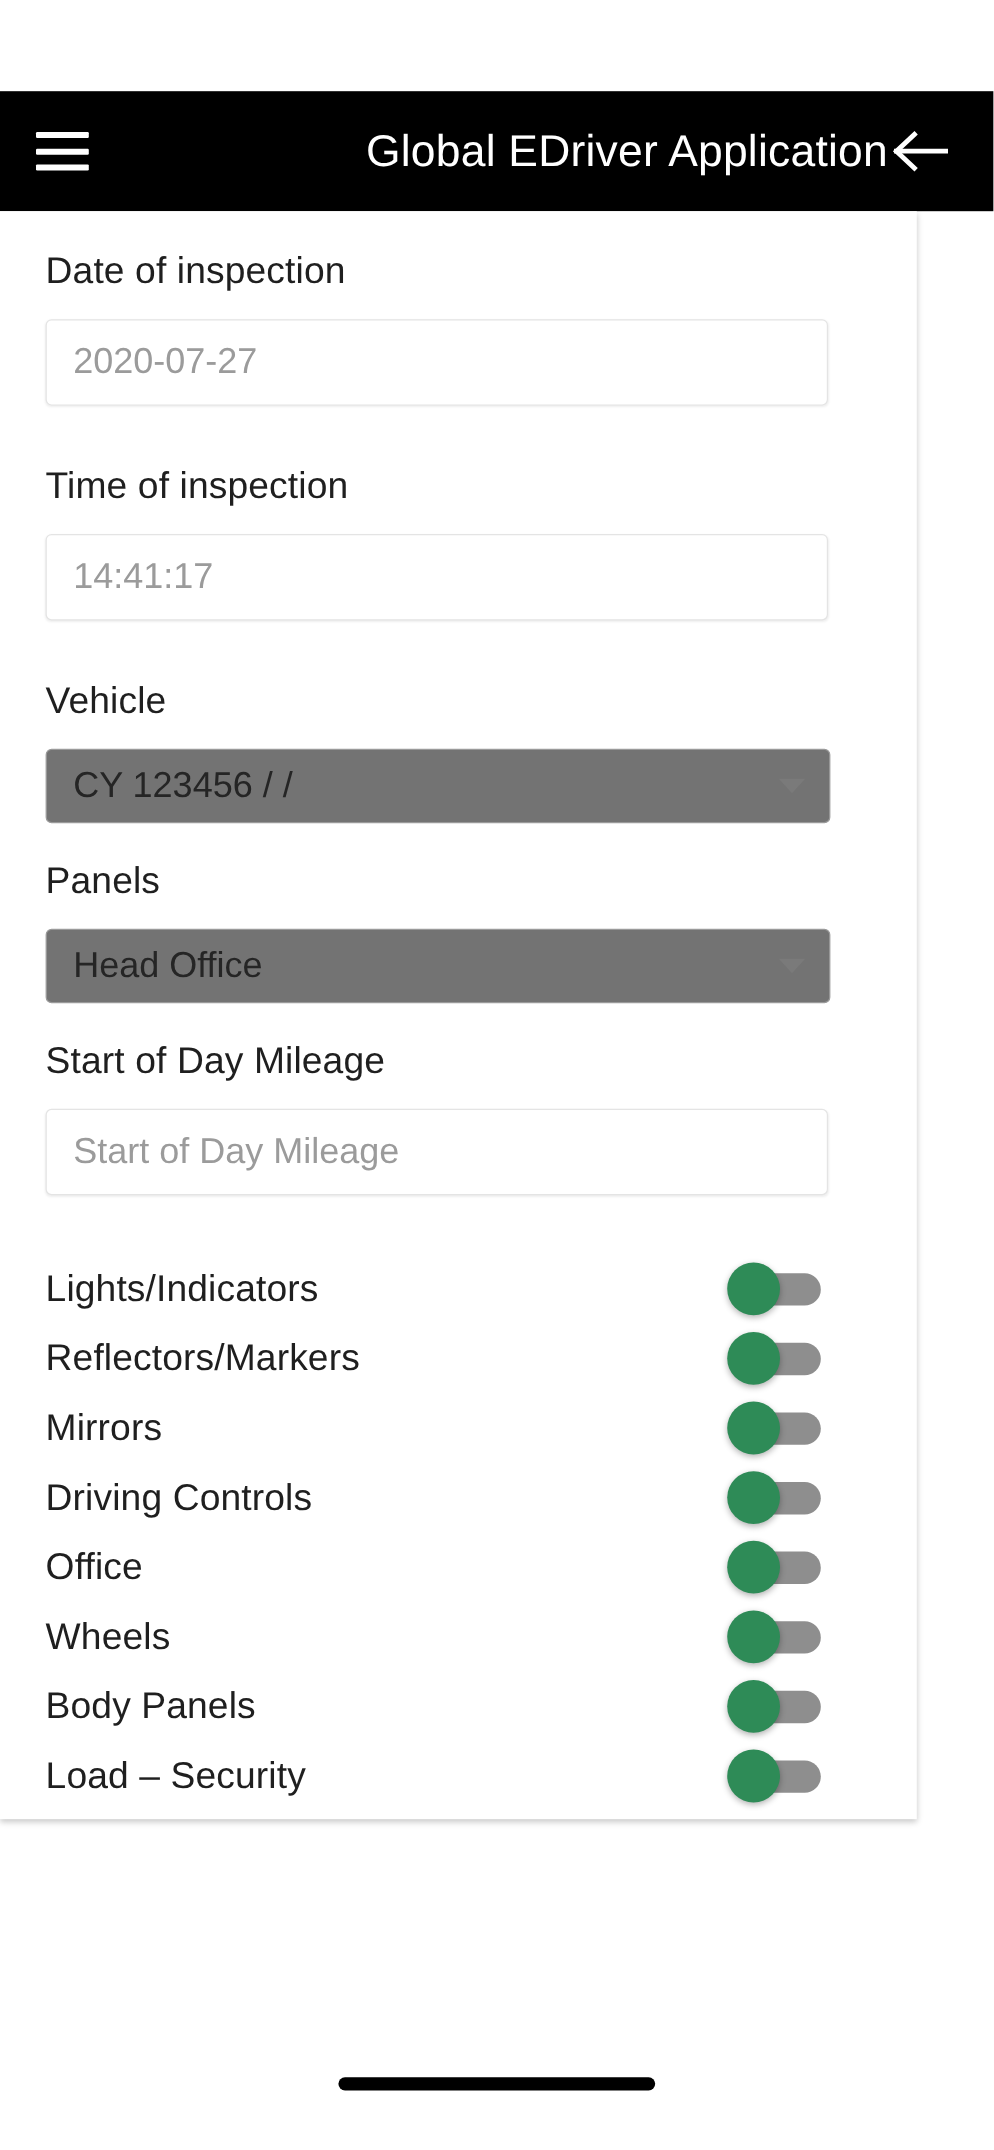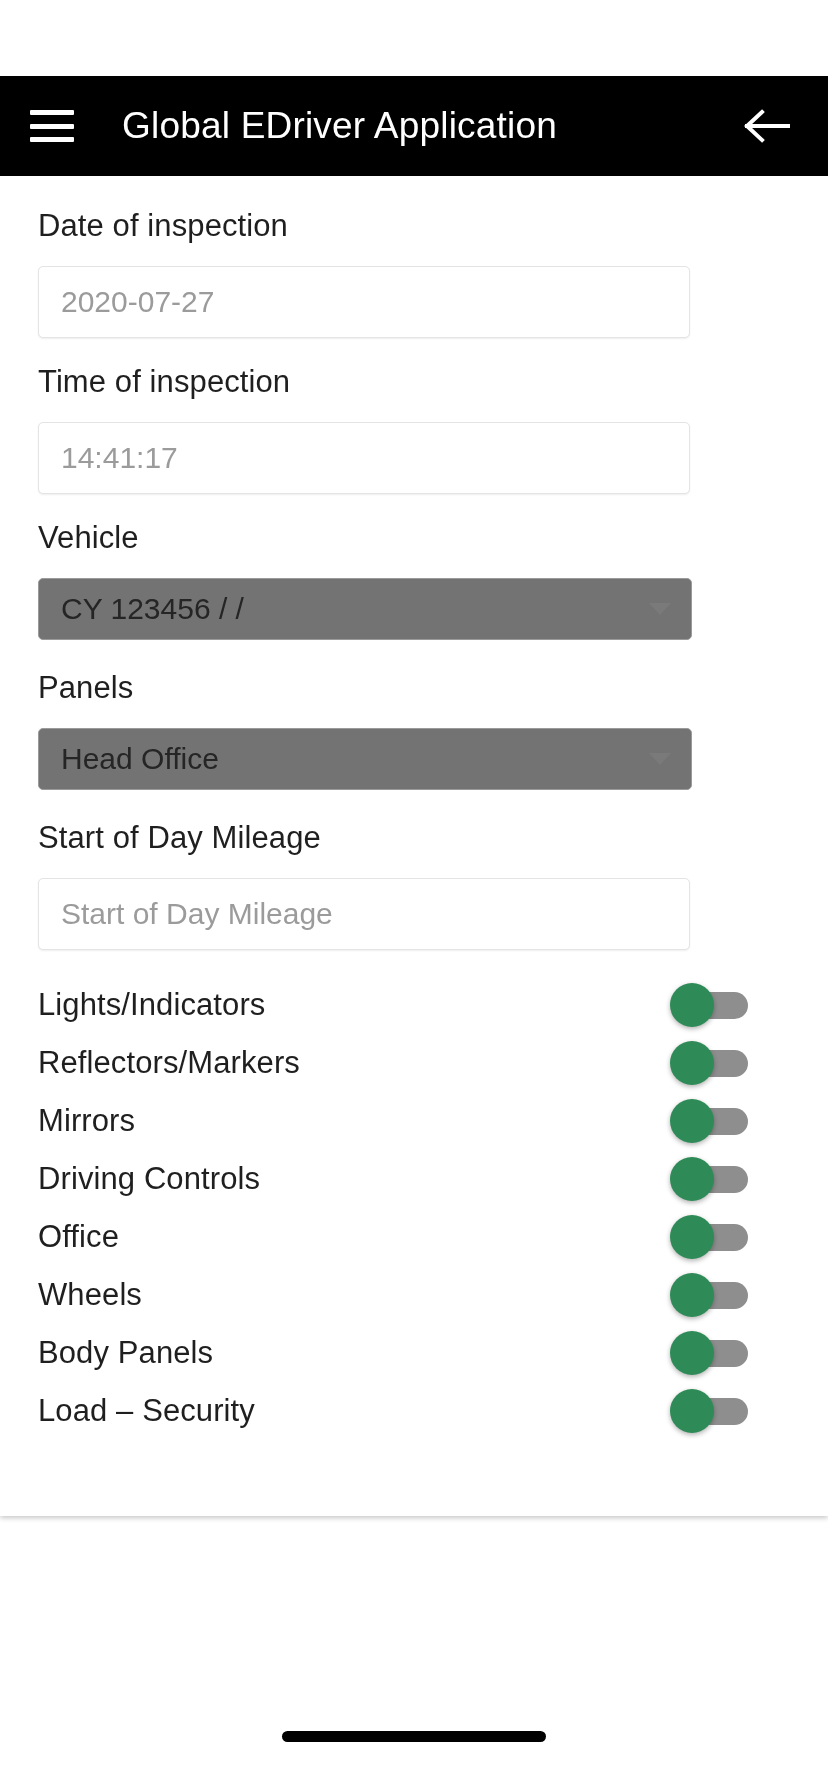--- a/index.html
+++ b/index.html
@@ -22,55 +22,56 @@
     padding:0 34px 0 30px;
   }
   .hamburger {
     width:44px; height:32px;
     display:flex; flex-direction:column; justify-content:space-between;
     cursor:pointer; flex:0 0 auto;
   }
   .hamburger span { display:block; width:44px; height:5px; background:#ffffff; border-radius:1px; }
   .app-title {
     color:#ffffff; font-size:37px; font-weight:400;
-    margin-left:48px; letter-spacing:.2px; white-space:nowrap;
+    margin-left:36px; letter-spacing:.2px; white-space:nowrap;
     flex:1 1 auto;
+    text-align:right;
   }
   .back-arrow {
     width:54px; height:54px; flex:0 0 auto;
     display:flex; align-items:center; justify-content:center; cursor:pointer;
   }
   .back-arrow svg { display:block; }
 
   
   .content-card {
     position:absolute;
     left:0; top:176px;
-    width:828px; height:1340px;
+    width:764px; height:1340px;
     background:#ffffff;
     box-shadow:0 2px 5px rgba(0,0,0,.22);
     overflow:hidden;
   }
   .card-inner { padding:32px 40px 0 38px; }
 
   .field-label {
     font-size:31px; color:#1f1f1f; font-weight:400;
     margin-bottom:22px; letter-spacing:.1px;
   }
 
   .text-input {
     width:652px; height:72px;
     border:1px solid #e4e4e4;
     border-radius:5px;
     background:#ffffff;
     box-shadow:0 1px 2px rgba(0,0,0,.07);
     display:flex; align-items:center;
     padding:0 22px;
     font-size:30px; color:#9b9b9b;
-    margin-bottom:26px;
+    margin-bottom:49px;
     cursor:text;
   }
 
   .select-box {
     position:relative;
     width:654px; height:62px;
     border:1px solid #9a9a9a;
     border-radius:5px;
     background:#737373;
     display:flex; align-items:center;

